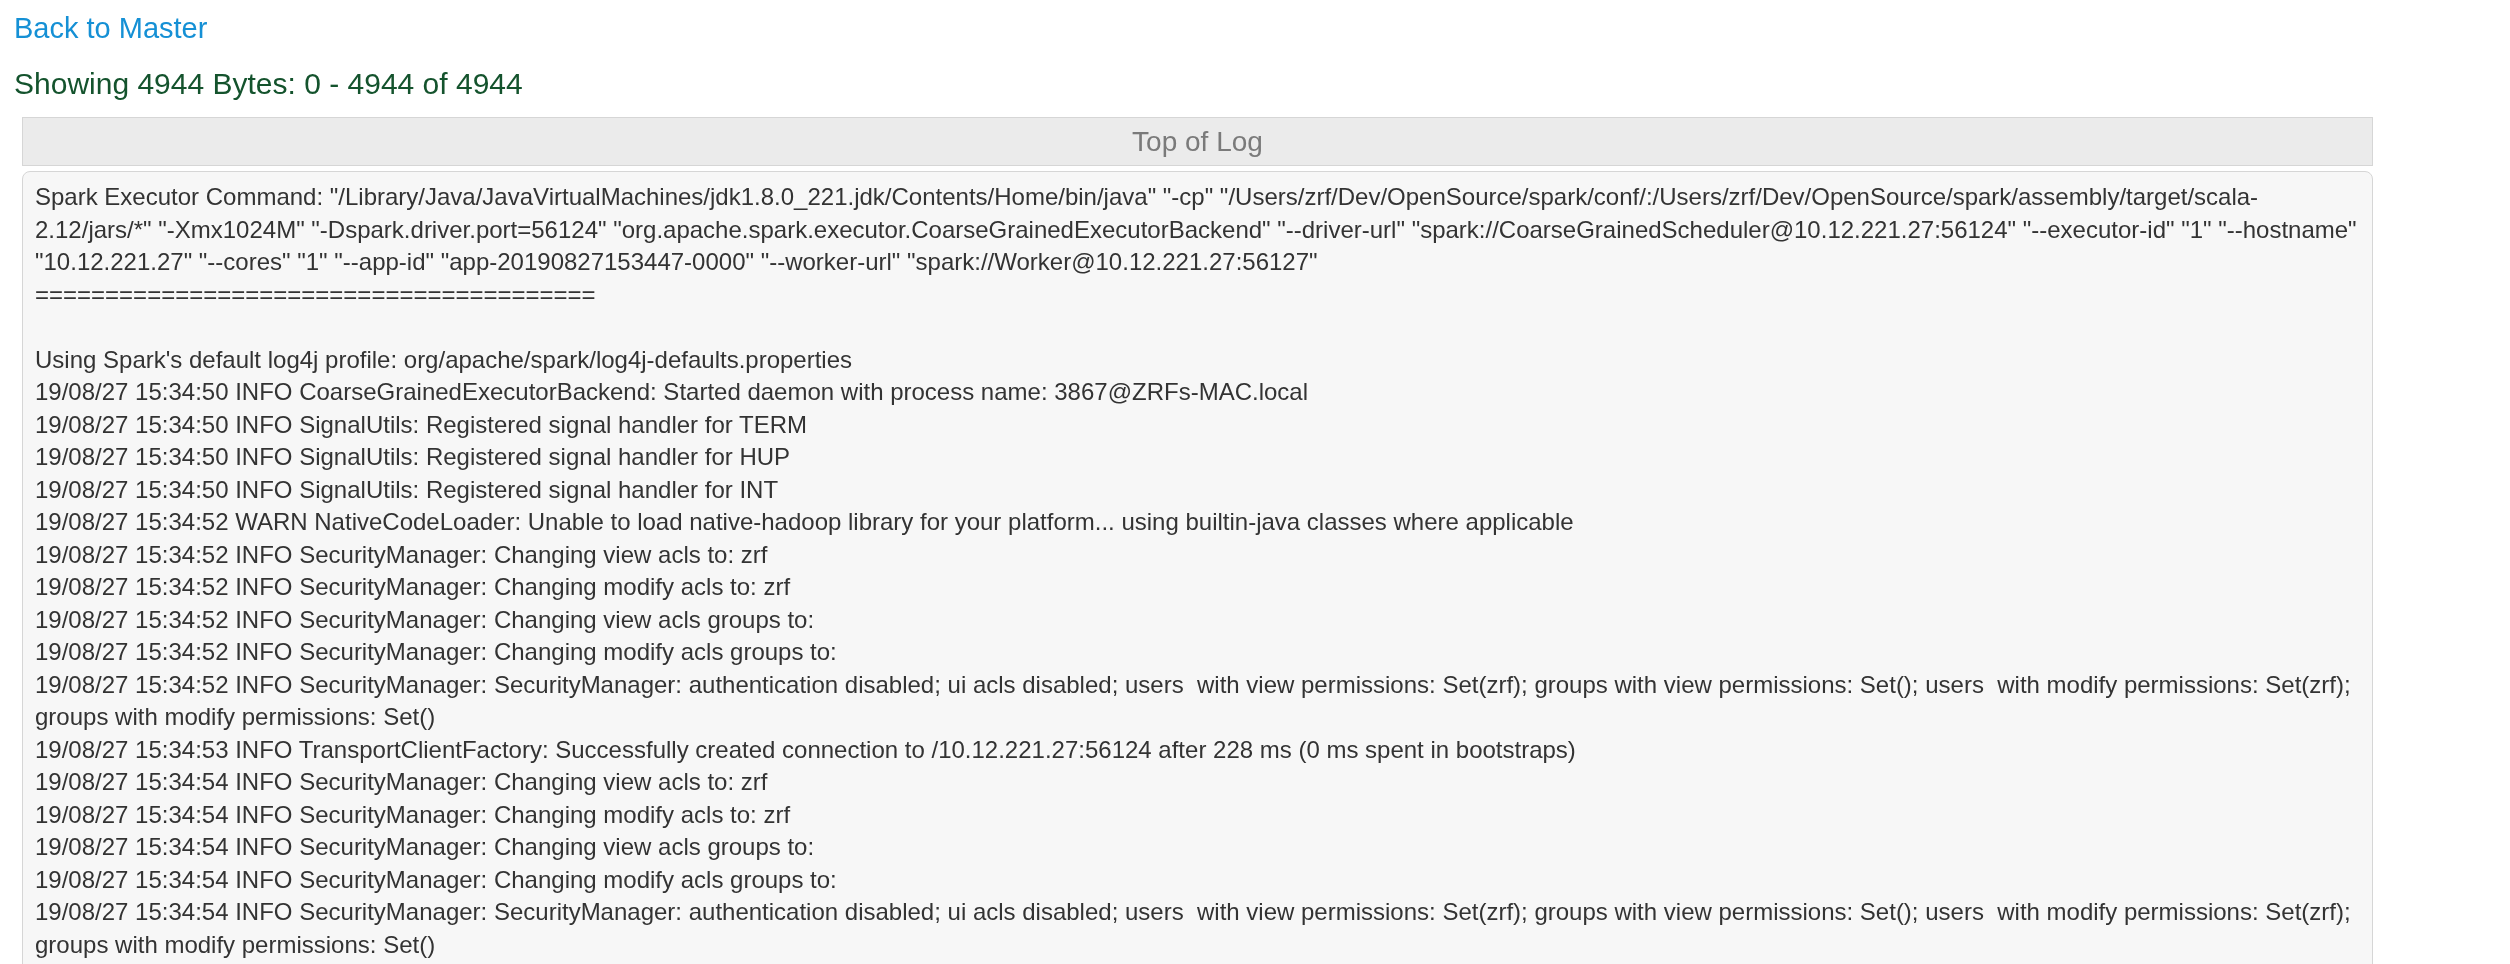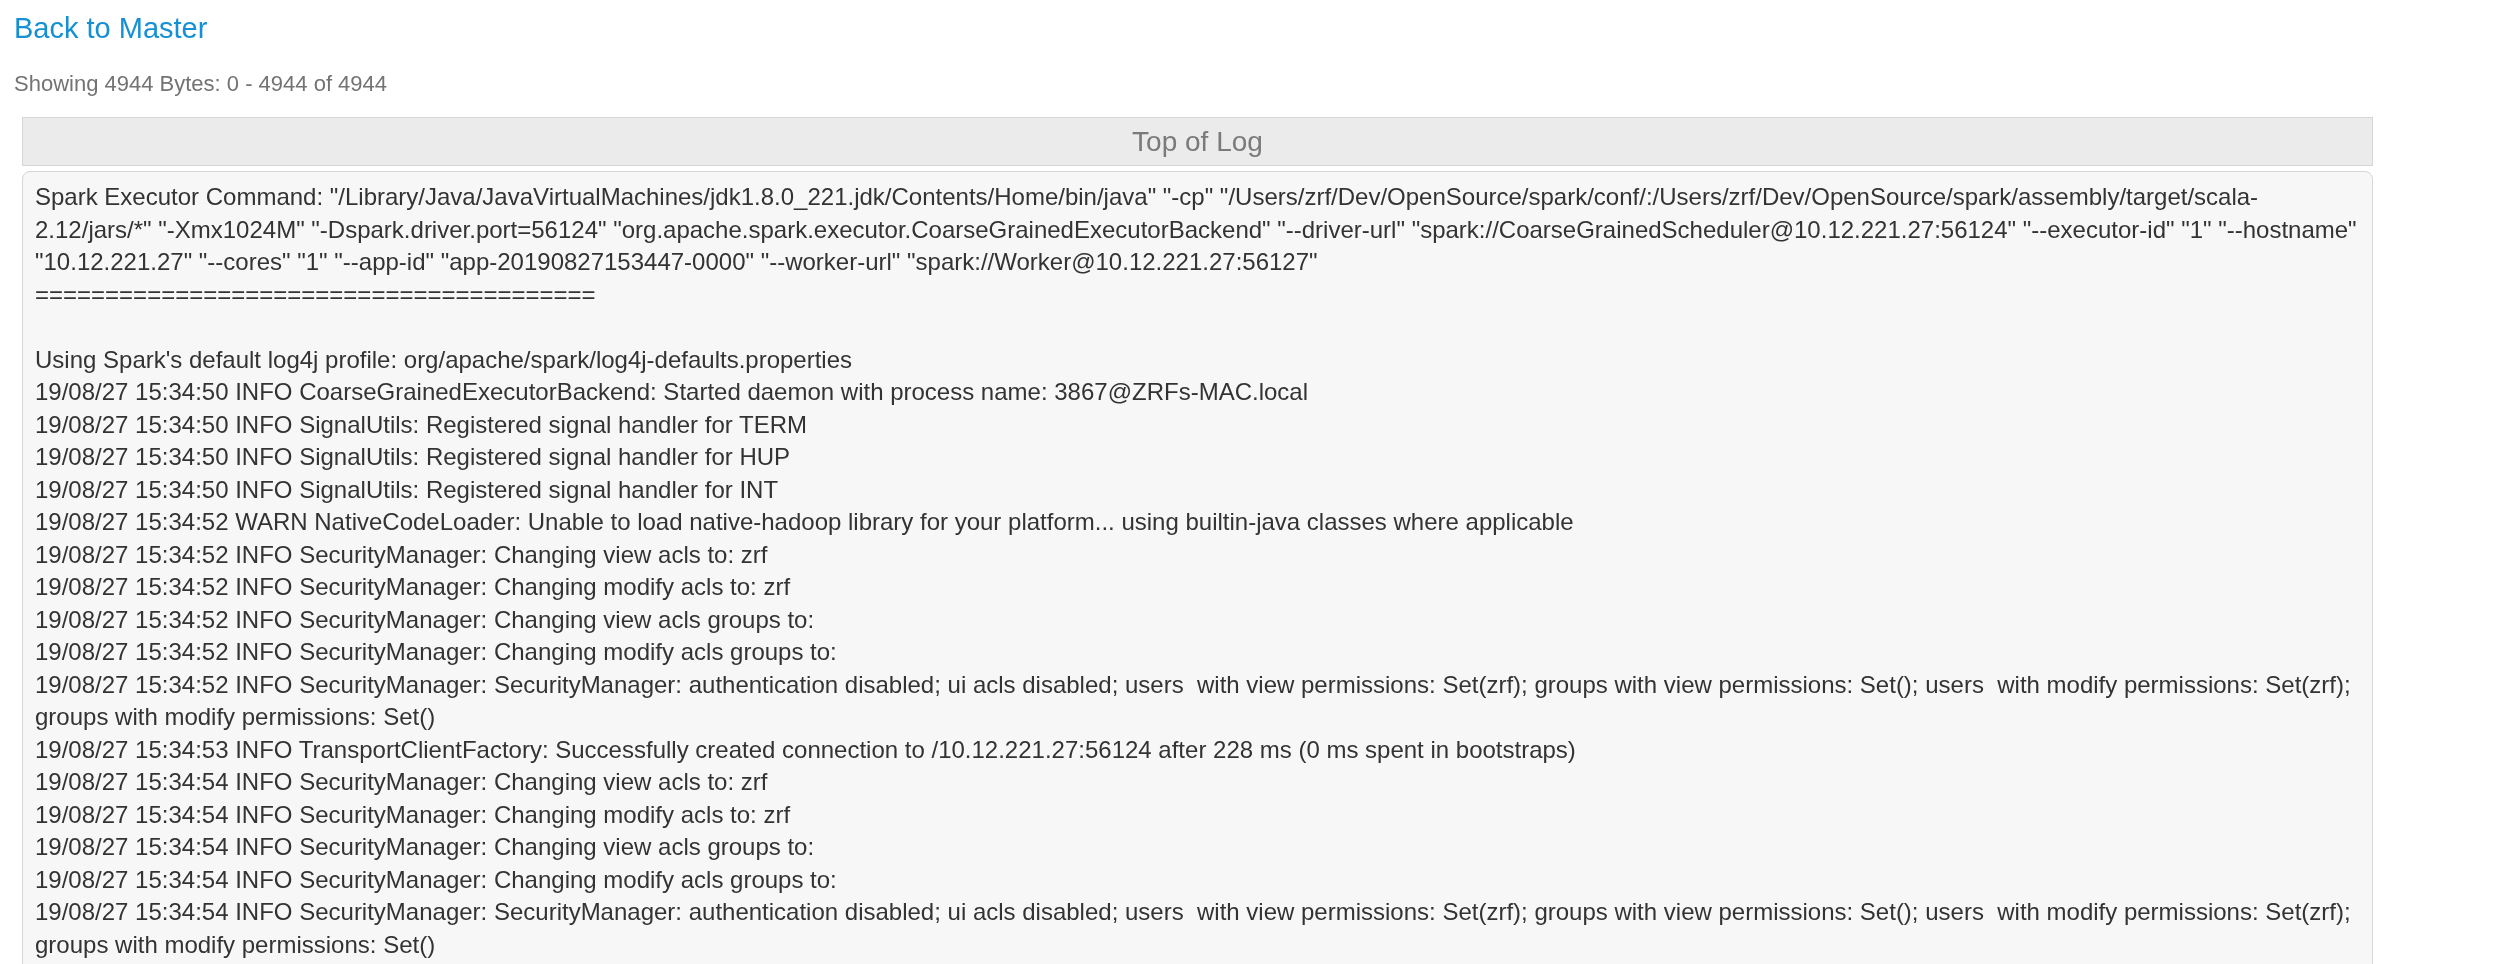--- a/index.html
+++ b/index.html
@@ -21,23 +21,23 @@
     display: inline-block;
     margin: 10px 0 0 14px;
     font-size: 29px;
     line-height: 36px;
     color: #1590d5;
     text-decoration: none;
     cursor: pointer;
   }
   .byte-info {
     margin: 20px 4px 15px 14px;
-    font-size: 22px;
+    font-size: 30px;
     line-height: 36px;
-    color: #737373;
+    color: #14532d;
   }
   .log-header-bar {
     margin: 0 22px;
     height: 49px;
     background: #ebebeb;
     border: 1px solid #d6d6d6;
     border-radius: 0;
     display: flex;
     align-items: center;
     justify-content: center;

